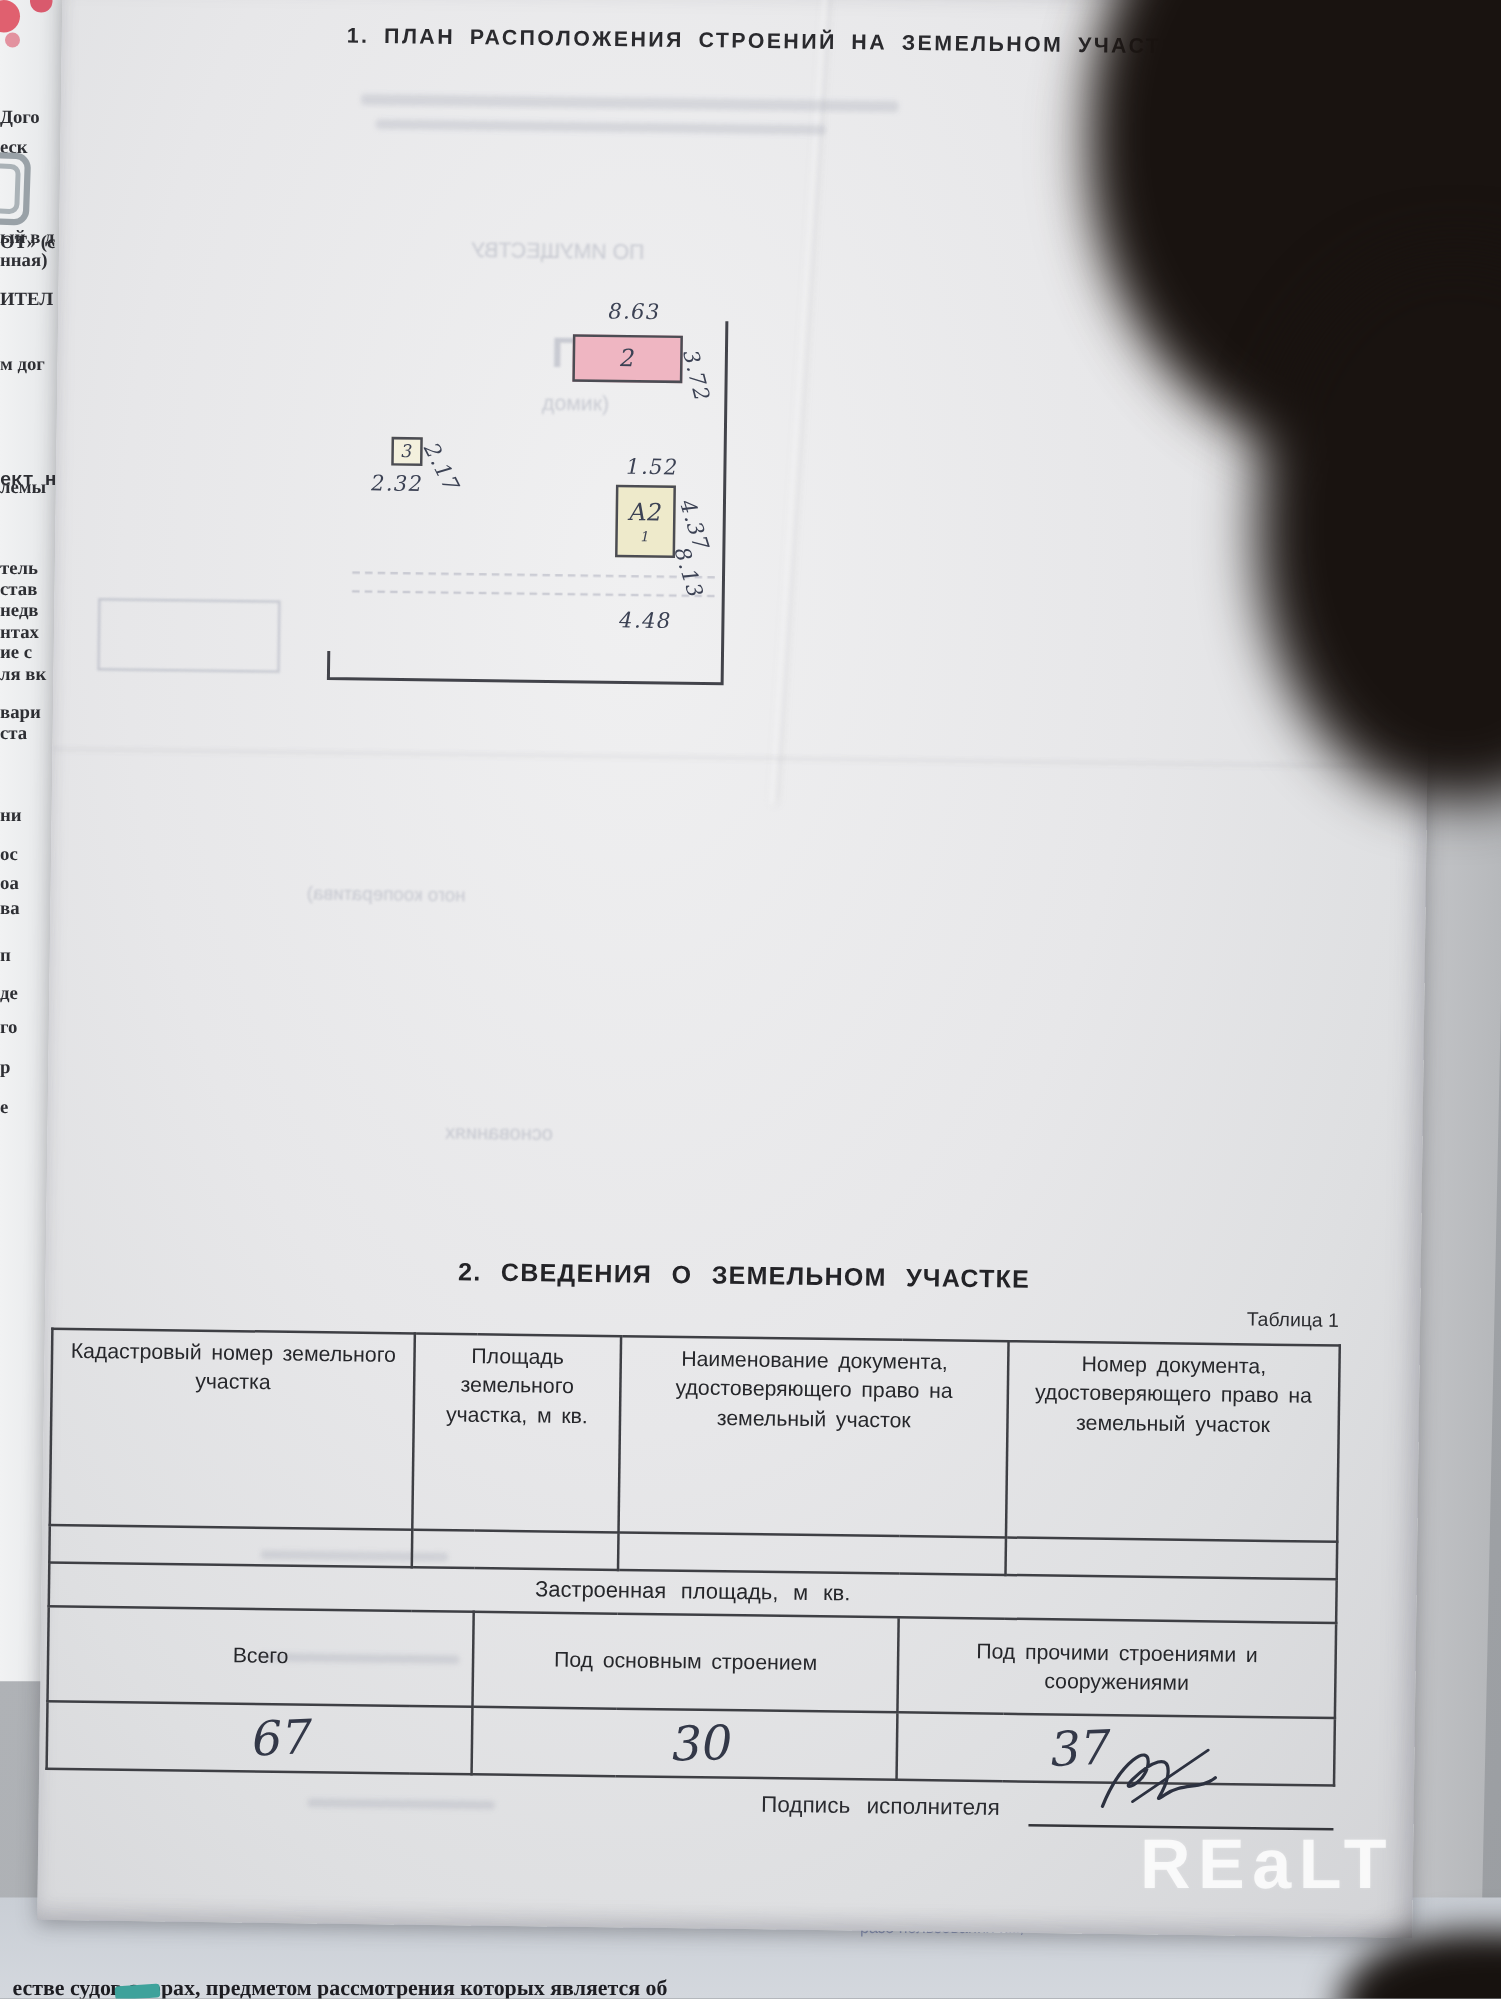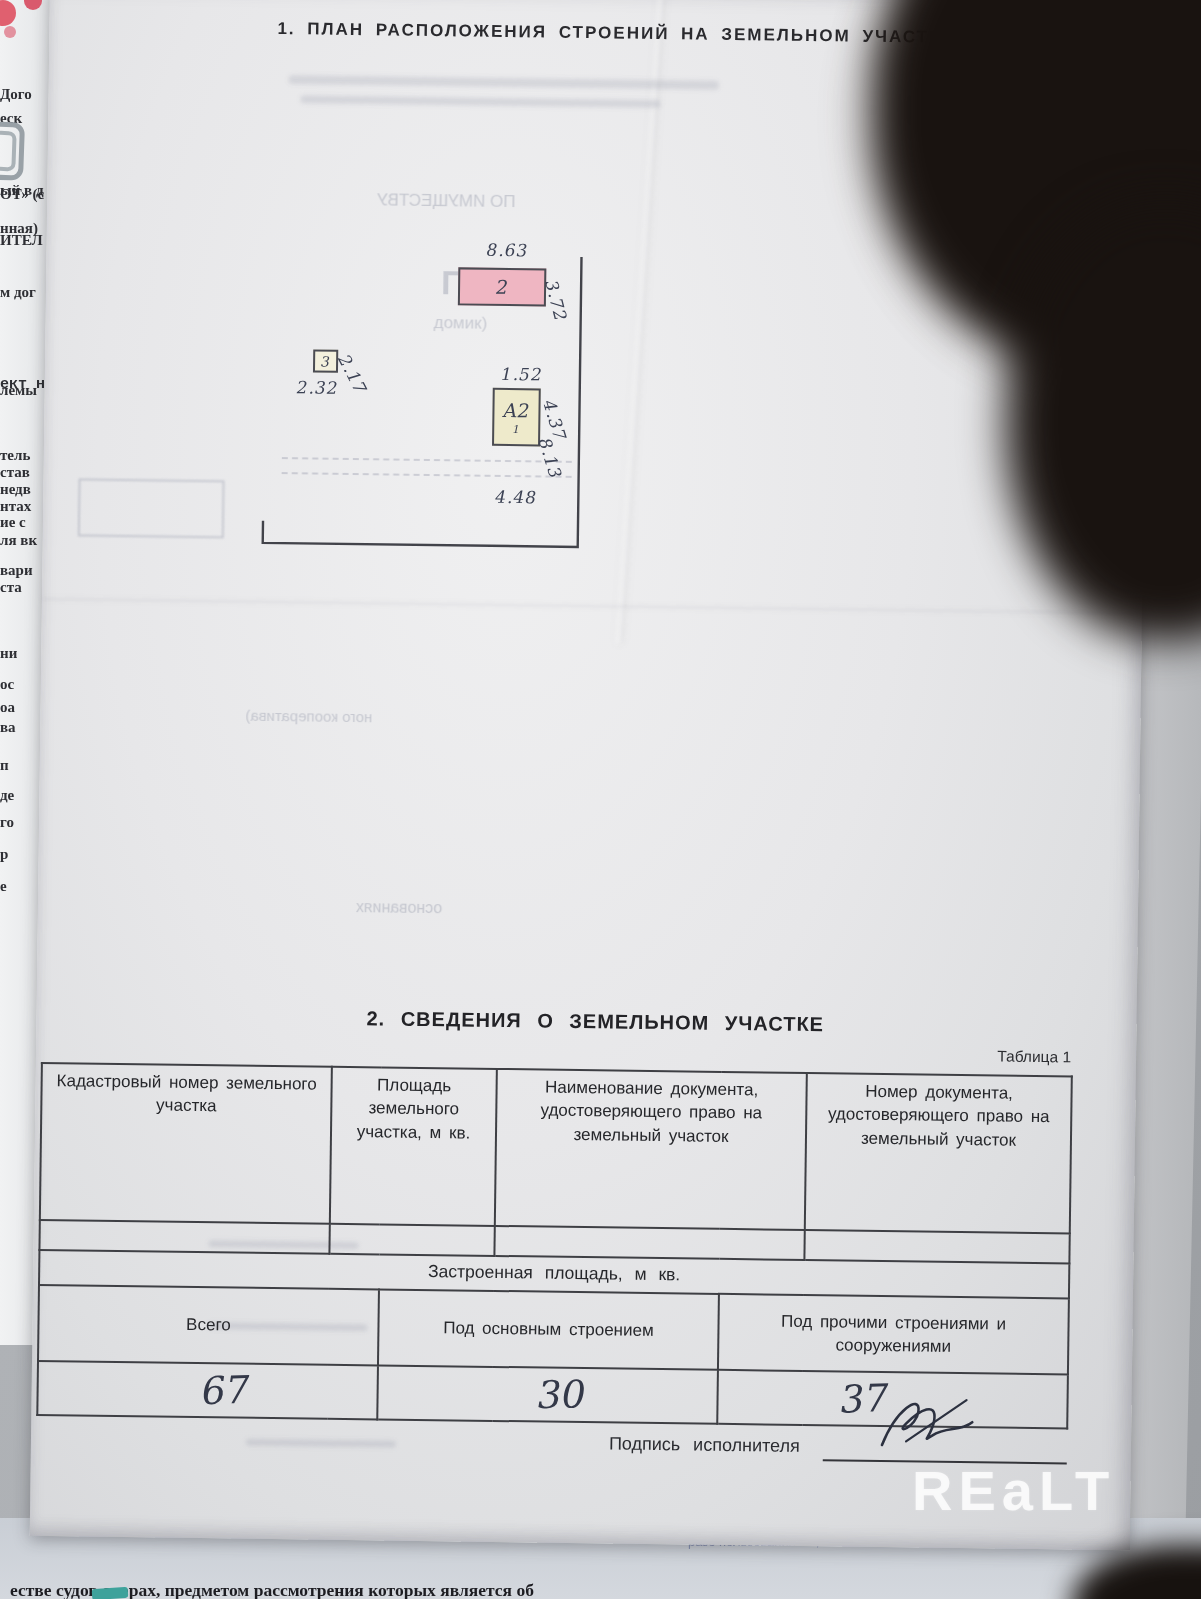--- a/index.html
+++ b/index.html
@@ -123,21 +123,21 @@
 </head>
 <body>
 
 <div class="photo">
 
   <div class="under-left">
       <span class="lfrag" style="top: 86px;">Дого</span>
       <span class="lfrag" style="top: 110px;">еск</span>
       <span class="lfrag" style="top: 182px;">ый в д</span>
       <span class="lfrag" style="top: 186px;">ОТ» (с</span>
-      <span class="lfrag" style="top: 220px;">нная)</span>
+      <span class="lfrag" style="top: 201px;">нная)</span>
       <span class="lfrag" style="top: 232px;">ИТЕЛ</span>
       <span class="lfrag" style="top: 284px;">м дог</span>
       <span class="lfrag" style="top: 376px; font-family: Liberation Mono, monospace;">ект н</span>
       <span class="lfrag" style="top: 382px;">лемы</span>
       <span class="lfrag" style="top: 447px;">тель</span>
       <span class="lfrag" style="top: 464px;">став</span>
       <span class="lfrag" style="top: 481px;">недв</span>
       <span class="lfrag" style="top: 498px;">нтах</span>
       <span class="lfrag" style="top: 514px;">ие с</span>
       <span class="lfrag" style="top: 532px;">ля вк</span>

